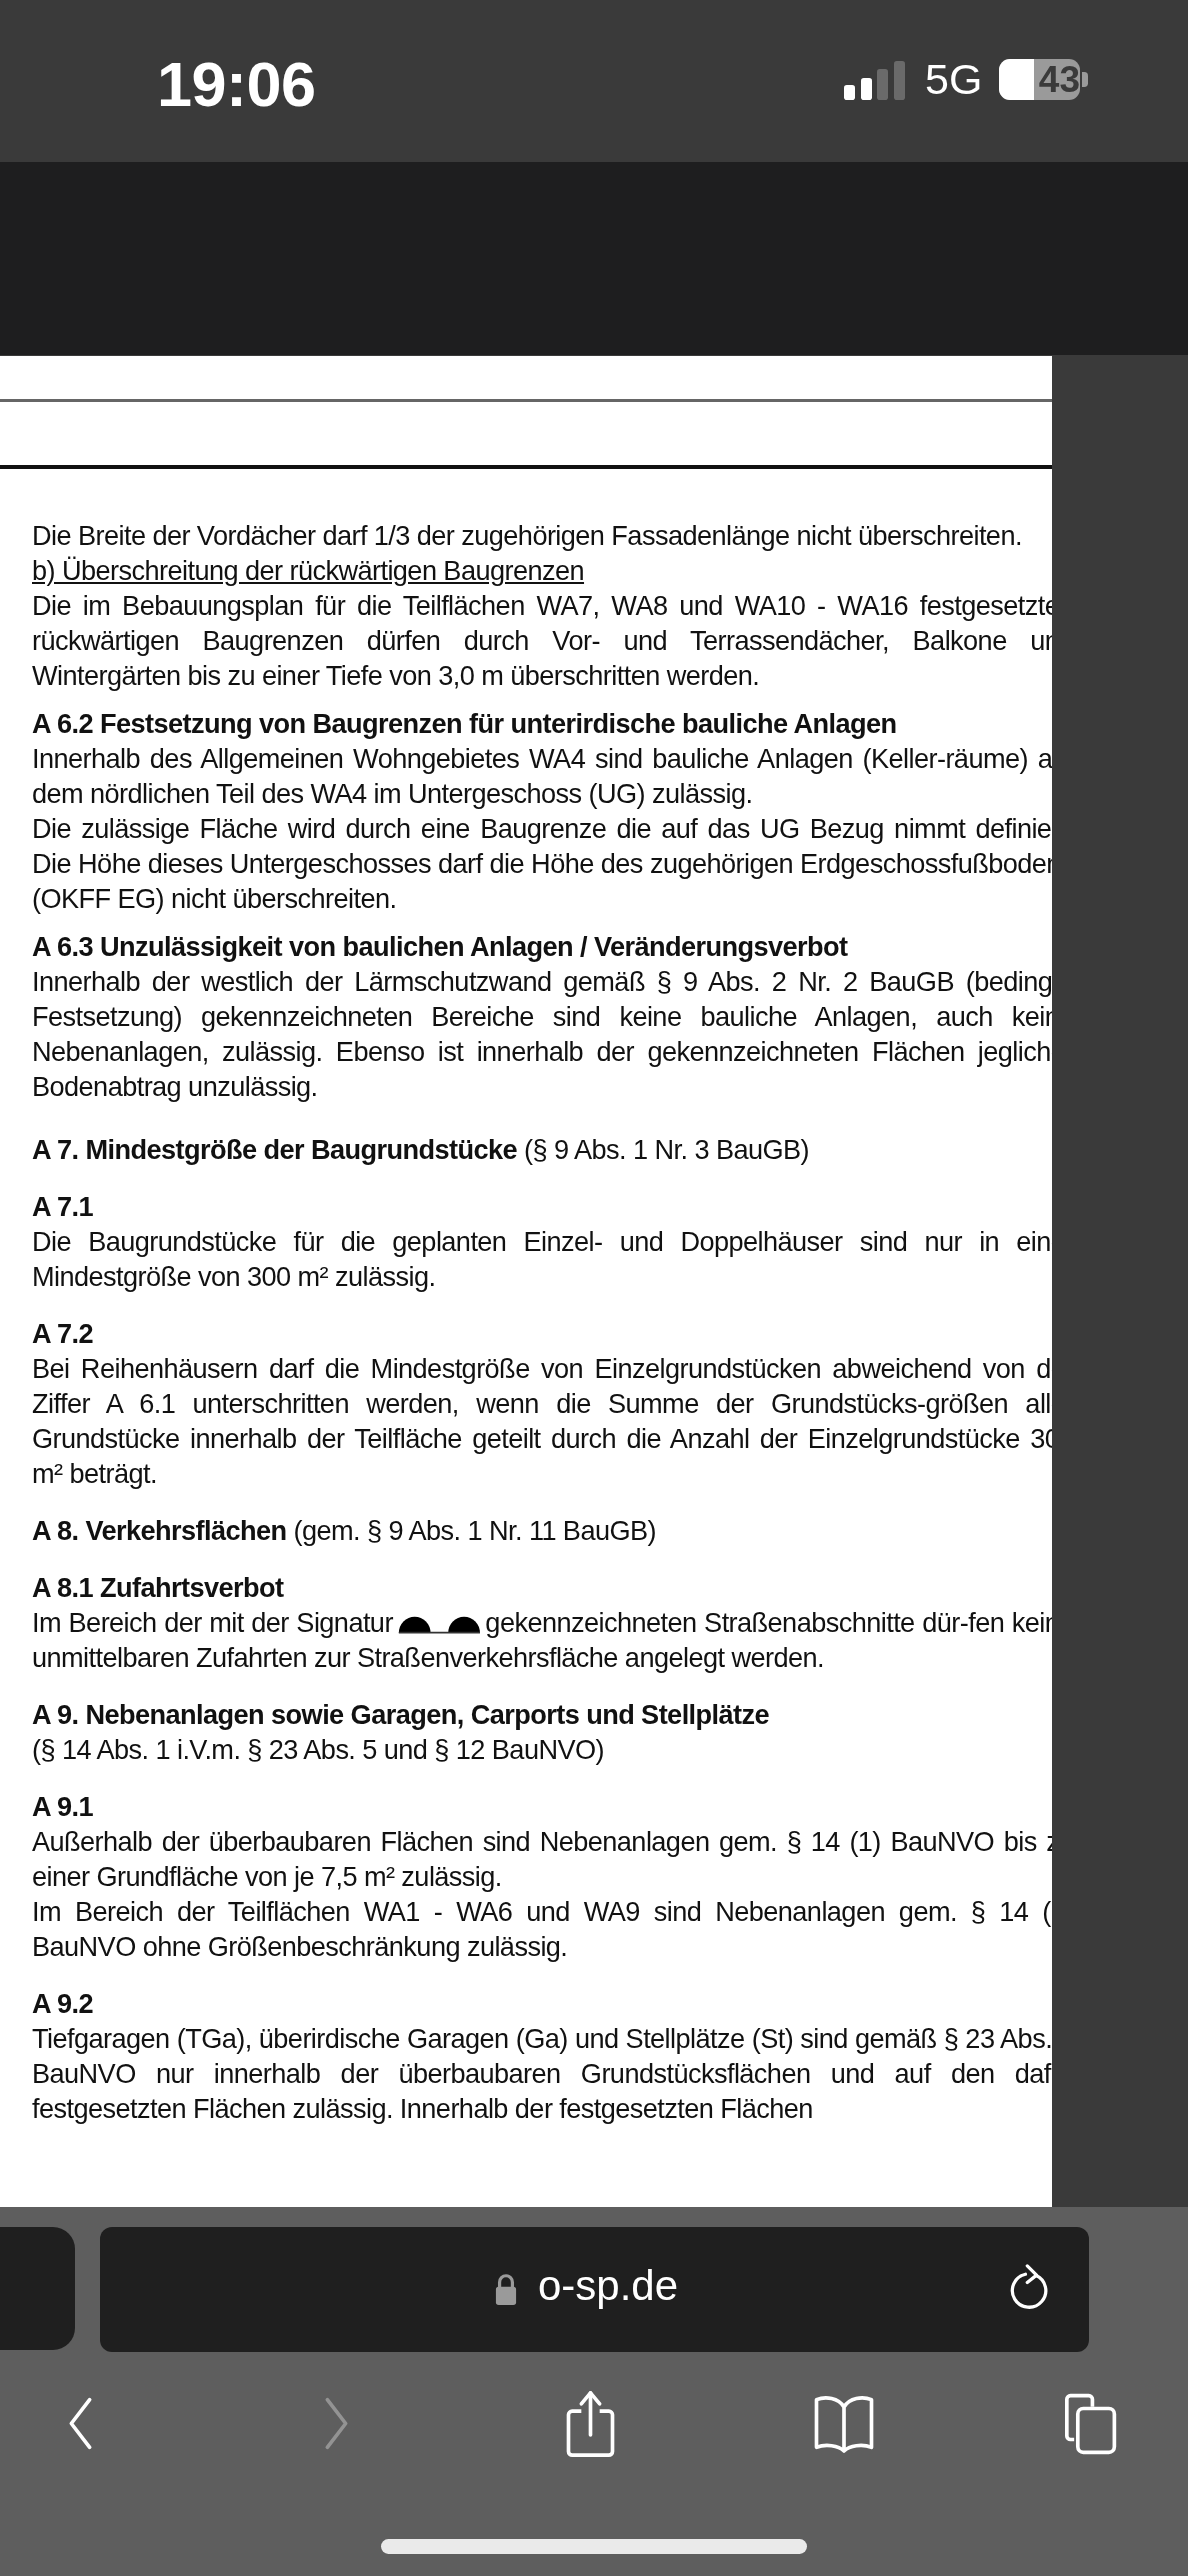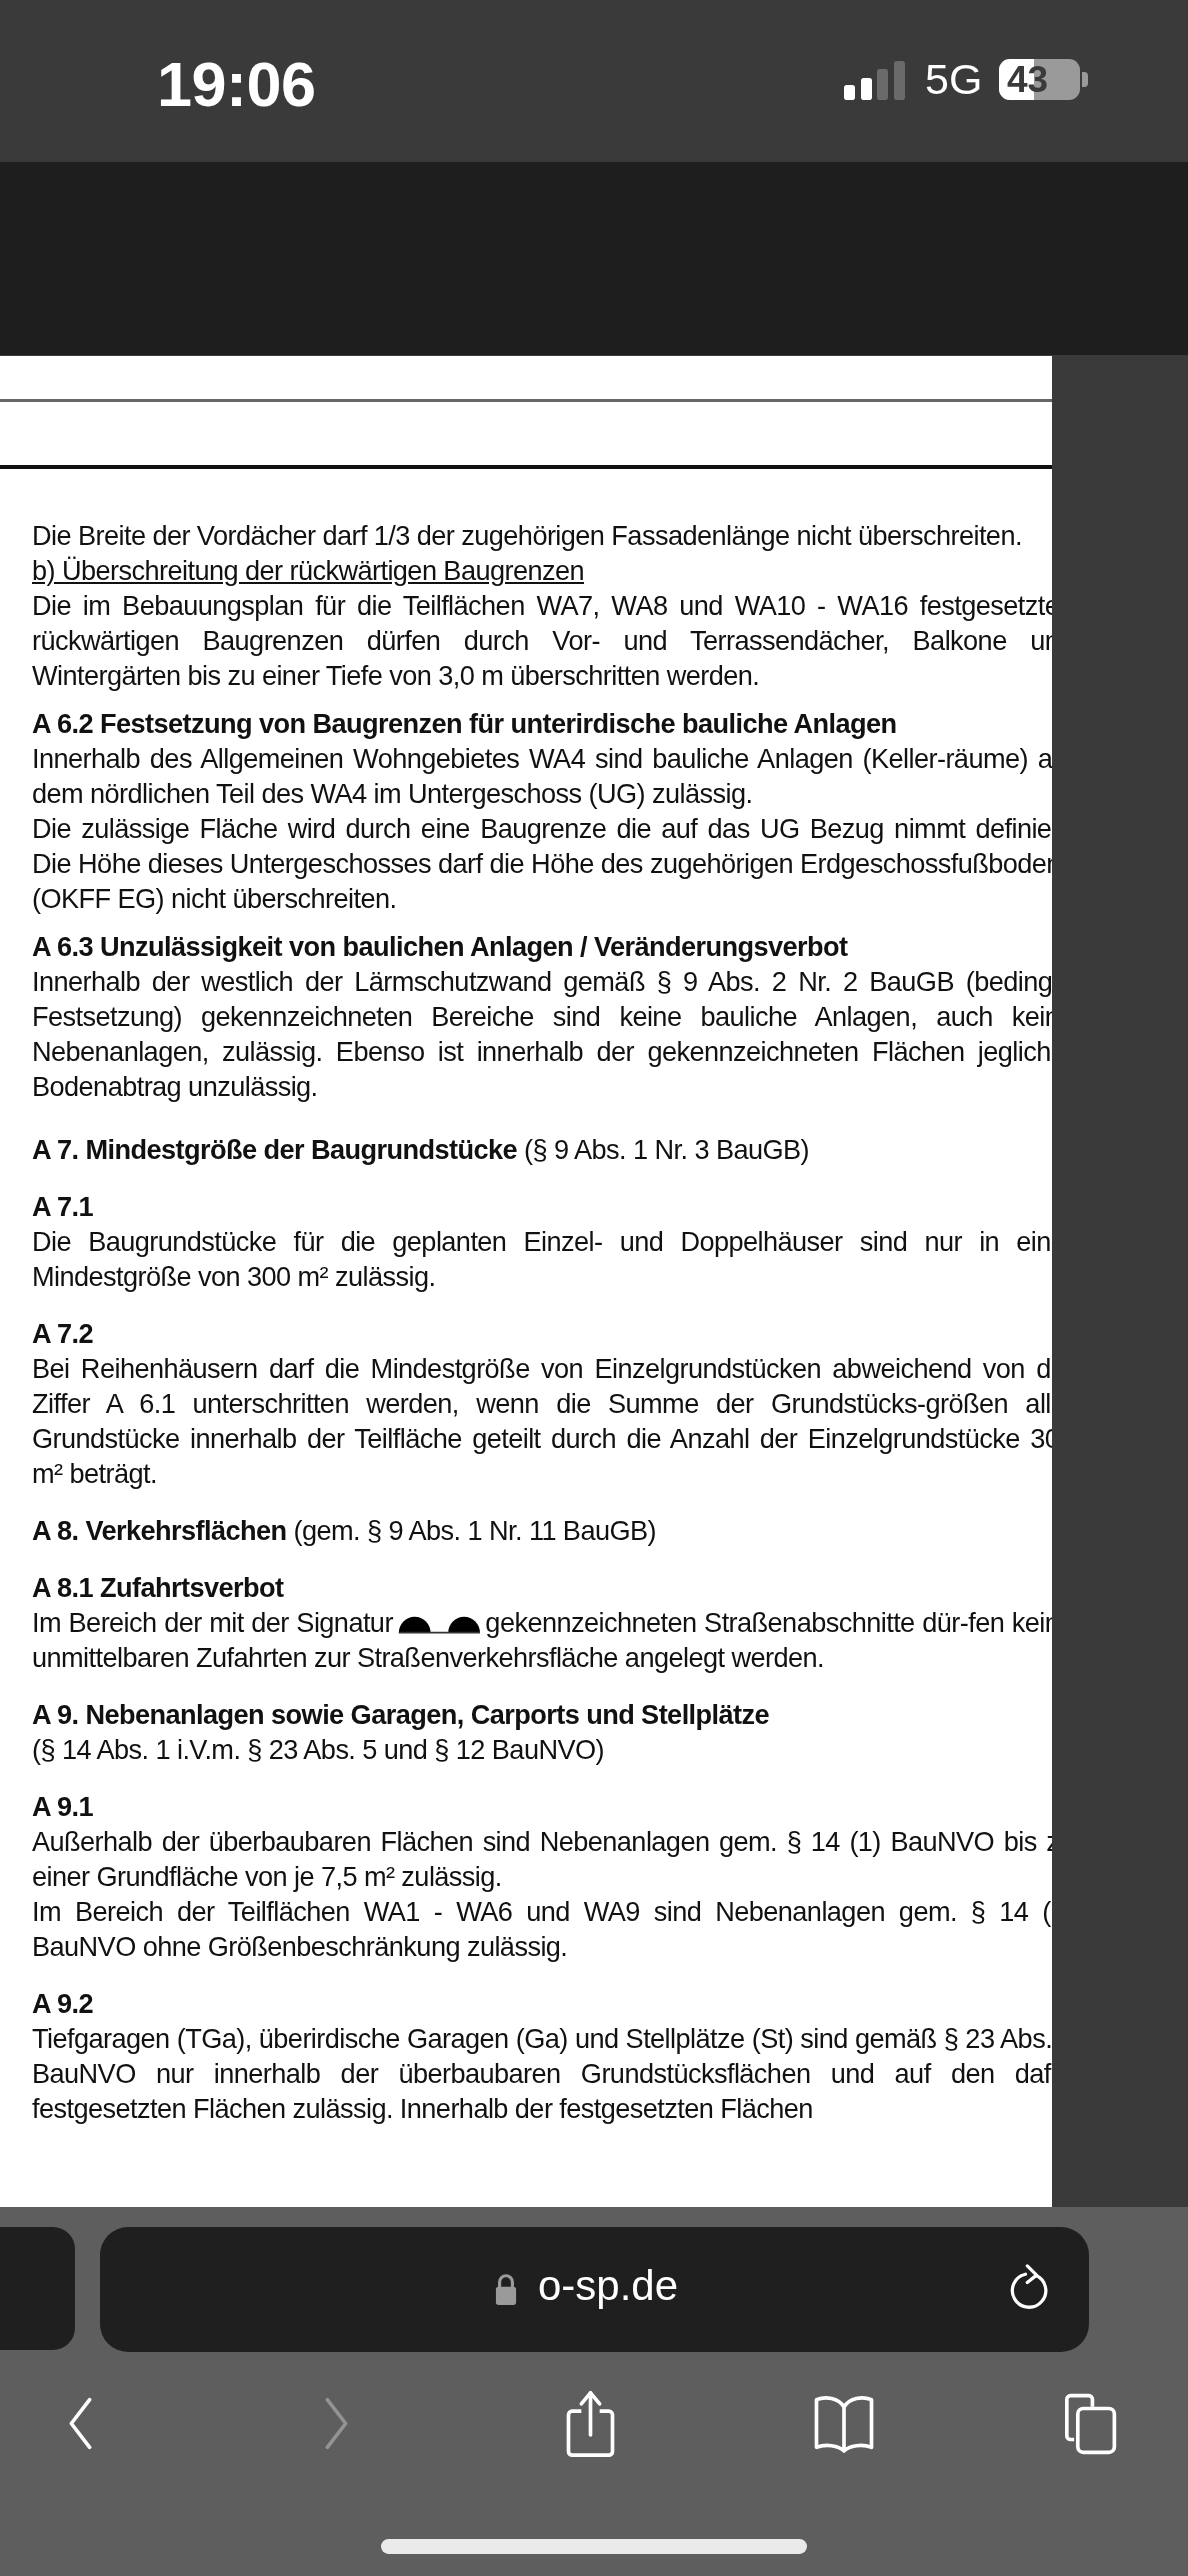--- a/index.html
+++ b/index.html
@@ -7,21 +7,21 @@
   body { position: relative; font-family: "Liberation Sans", sans-serif; }
 
   
   .status-bar { position: absolute; left: 0; top: 0; width: 1188px; height: 162px; background: #3a3a3a; }
   .time { position: absolute; left: 157px; top: 48px; font-size: 63px; color: #fff; font-weight: 600; letter-spacing: -0.5px; }
   .signal { position: absolute; left: 844px; top: 61px; width: 61px; height: 39px; }
   .signal span { position: absolute; bottom: 0; width: 11px; border-radius: 2.8px; }
   .net { position: absolute; left: 925px; top: 55px; font-size: 43px; color: #fff; font-weight: 500; }
   .battery { position: absolute; left: 999px; top: 59px; width: 81px; height: 41px; border-radius: 11px; overflow: hidden; background: #9a9a9a; }
   .battery .fill { position: absolute; left: 0; top: 0; bottom: 0; width: 35px; background: #fff; }
-  .battery .pct { position: absolute; left: 8px; right: 0; top: 0; text-align: left; font-size: 37px; line-height: 41px; font-weight: 700; color: #3a3a3a; }
+  .battery .pct { position: absolute; left: 0; right: 0; top: 0; text-align: right; font-size: 37px; line-height: 41px; font-weight: 700; color: #3a3a3a; }
   .battery-nub { position: absolute; left: 1082px; top: 72px; width: 5.5px; height: 14.7px; border-radius: 0 3.7px 3.7px 0; background: #9a9a9a; }
 
   
   .dark-band { position: absolute; left: 0; top: 162px; width: 1188px; height: 193px; background: #1e1e1f; }
 
   
   .page { position: absolute; left: 0; top: 356px; width: 1052px; height: 1852px; background: #fff; overflow: hidden; }
   .rule1 { position: absolute; left: 0; top: 43px; width: 1188px; height: 2.8px; background: #666; }
   .rule2 { position: absolute; left: 0; top: 109px; width: 1188px; height: 3.7px; background: #111; }
 
@@ -29,21 +29,21 @@
   .doc p { text-align: justify; text-align-last: left; }
   .doc .h { font-weight: 700; }
   .doc .u { text-decoration: underline; }
   .gap-s { height: 13px; }
   .gap-m { height: 28px; }
   .signatur { display: inline-block; width: 88px; height: 20px; position: relative; vertical-align: -1.8px; margin: 0 3.7px; }
 
   
   .chrome { position: absolute; left: 0; top: 2207px; width: 1188px; height: 369px; background: #5e5e5e; }
   .tab-prev { position: absolute; left: -28px; top: 20px; width: 103px; height: 123px; border-radius: 22px; background: #1f1f1f; }
-  .urlbar { position: absolute; left: 100px; top: 20px; width: 989px; height: 125px; border-radius: 28px; background: #1f1f1f; }
+  .urlbar { position: absolute; left: 100px; top: 20px; width: 989px; height: 125px; border-radius: 12px; background: #1f1f1f; }
   .lock { position: absolute; left: 394px; top: 46px; width: 24px; height: 33px; }
   .url { position: absolute; left: 438px; top: 35px; font-size: 42px; color: #fff; }
   .reload { position: absolute; left: 905px; top: 37px; width: 52px; height: 52px; }
   .toolbar { position: absolute; left: 0; top: 166px; width: 1188px; height: 101px; }
   .tb { position: absolute; top: 0; height: 101px; display: flex; align-items: center; justify-content: center; }
   .home-ind { position: absolute; left: 381px; top: 2539px; width: 426px; height: 14.7px; border-radius: 7.4px; background: #eaeaea; }
 </style>
 </head>
 <body>
 

